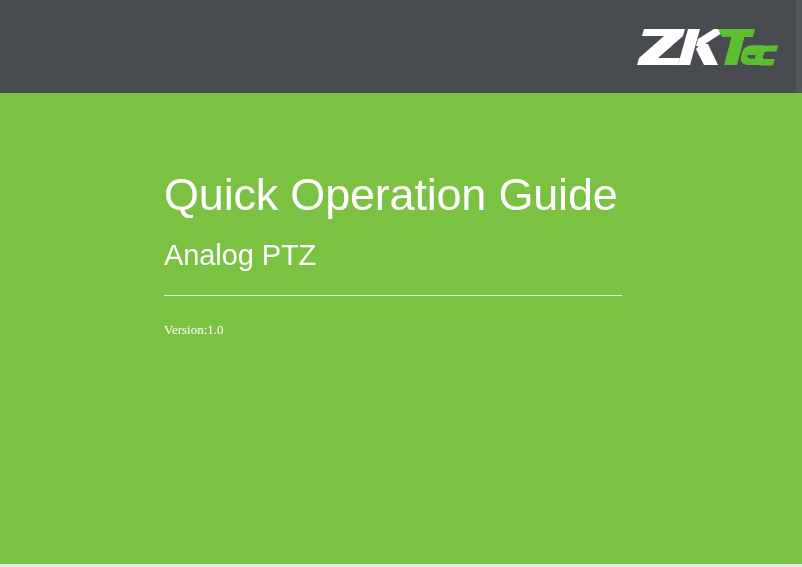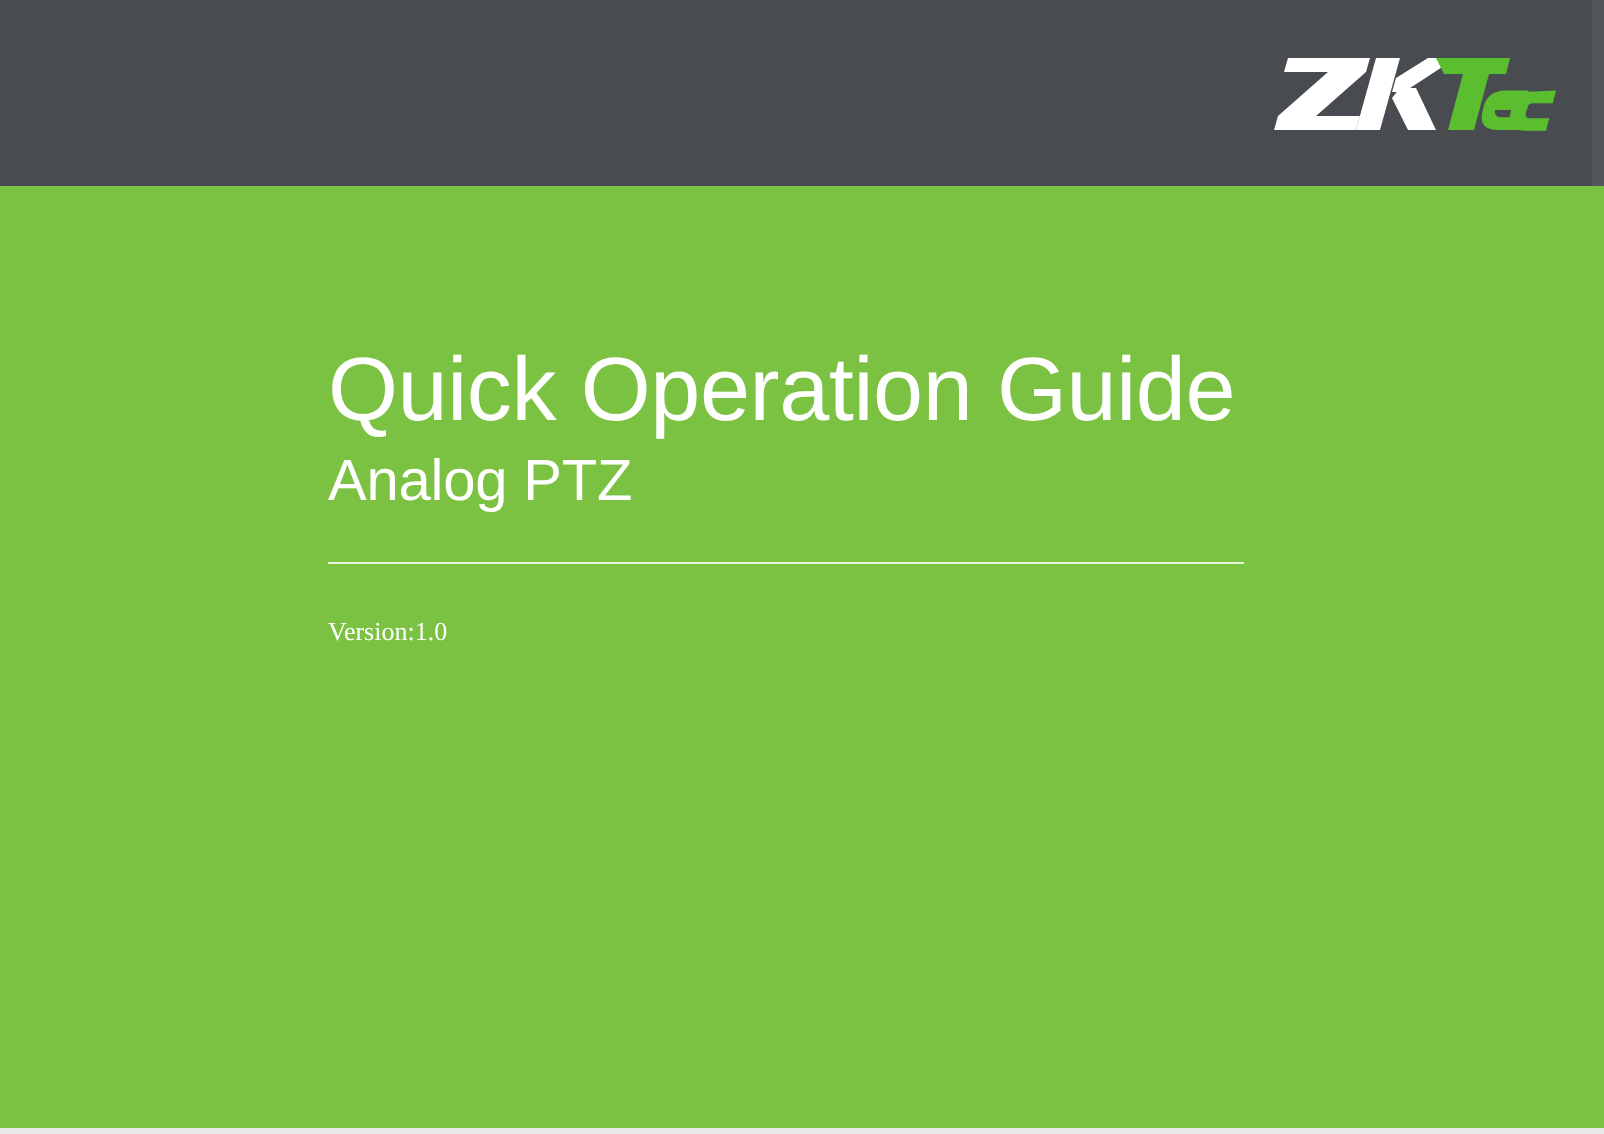--- a/index.html
+++ b/index.html
@@ -72,21 +72,21 @@
     letter-spacing: -0.2px;
     white-space: nowrap;
   }
   .doc-subtitle {
     font-family: "Liberation Sans", sans-serif;
     font-size: 29px;
     line-height: 36px;
     font-weight: 400;
     color: #ffffff;
     letter-spacing: -0.1px;
-    margin-top: 2px;
+    margin-top: 16px;
     white-space: nowrap;
   }
   .divider {
     margin-top: 22px;
     width: 458px;
     height: 1px;
     background: #eef7e6;
     opacity: 0.92;
   }
   .doc-version {

